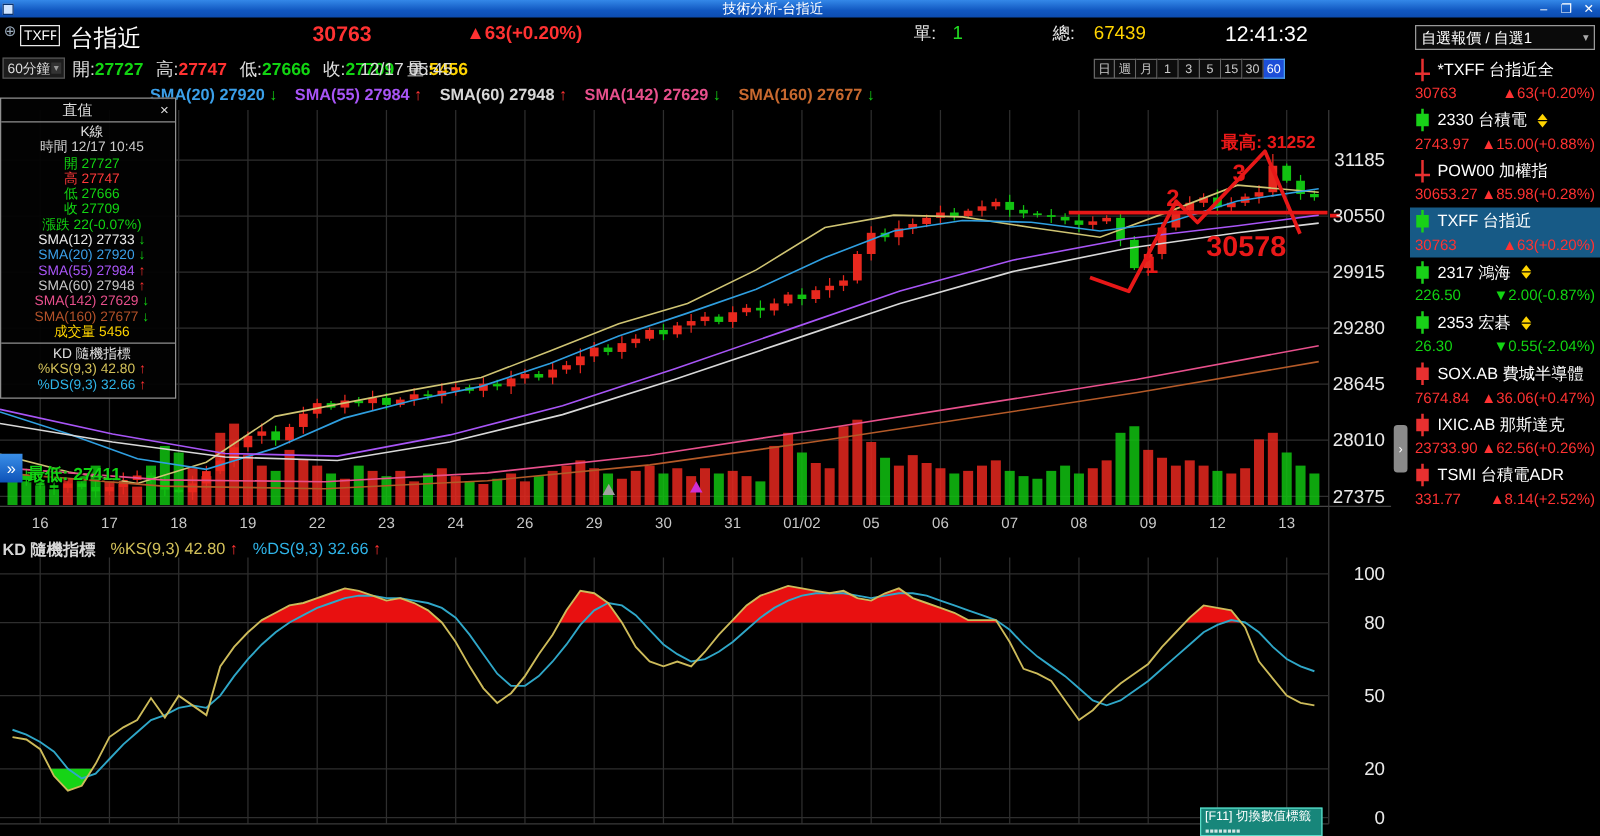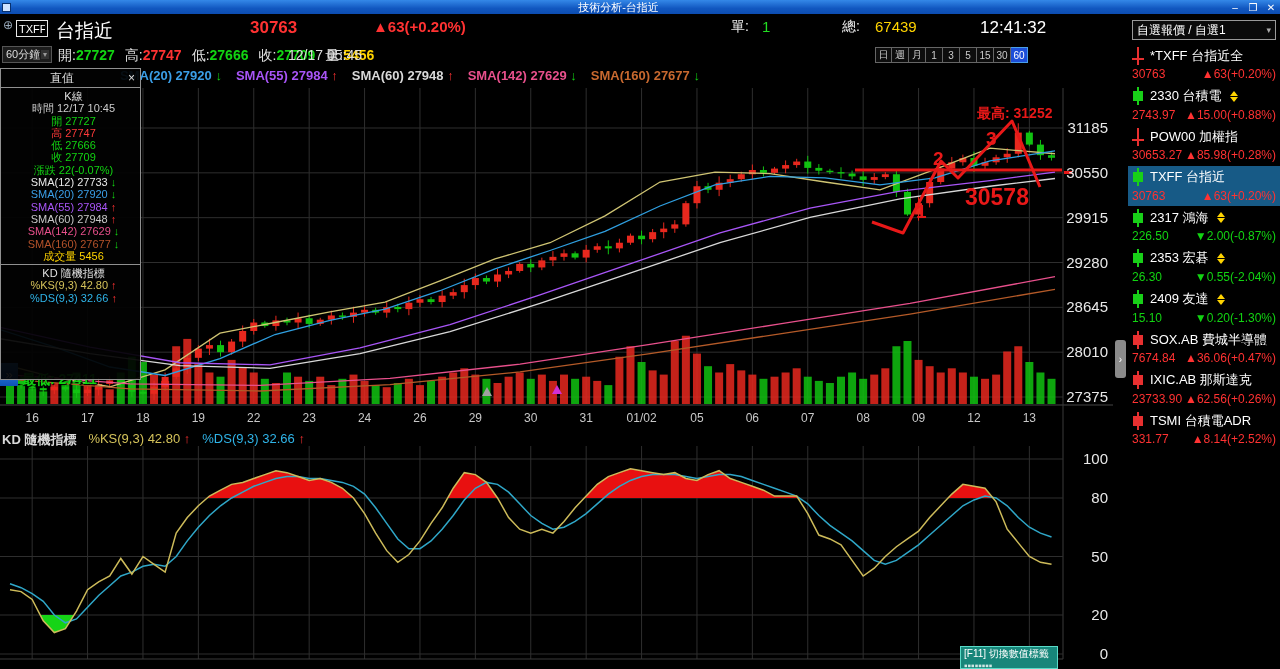--- a/index.html
+++ b/index.html
@@ -44,21 +44,21 @@
 
   #sma-legend { position:absolute; left:0; top:68px; width:1128px; height:20px; background:#000;
      z-index:4; padding-left:120px; display:flex; gap:14px; font-size:13px; font-weight:bold; white-space:nowrap; }
   .arrow-up { color:#ff3232; } .arrow-down { color:#12d412; }
 
   
   #cv { position:absolute; left:0; top:0; z-index:1; }
   svg text { font-family:"Liberation Sans","DejaVu Sans",sans-serif; }
 
   
-  #value-panel { position:absolute; left:0; top:68px; width:141px; height:312px;
+  #value-panel { position:absolute; left:0; top:78px; width:141px; height:241px;
      background:rgba(2,2,2,.93); border:1px solid #909090; z-index:6; }
   #vp-title-row { height:19px; border-bottom:1px solid #909090; display:flex; align-items:center; }
   #vp-title { flex:1; text-align:center; color:#ddd; font-size:12px; }
   #vp-close { color:#ddd; font-size:12px; padding:0 5px; }
   #value-rows, #kd-rows { padding:2px 0 0 6px;text-align:center; }
   .vrow { font-size:11px; line-height:12.3px; white-space:nowrap; }
   .vrow .a { font-weight:bold; }
   #vp-divider { border-top:1px solid #909090; margin-top:2px; }
 
   
@@ -704,66 +704,49 @@
             </span>
           </div>
           <div class="wprice">
             <span style="color: rgb(18, 212, 18);">26.30</span>
             <span style="color: rgb(18, 212, 18);">▼0.55(-2.04%)</span>
           </div>
         </div>
         <div class="witem">
           <div class="wname">
             <span class="sb-ico">
-              <span class="wick" style="background: rgb(24, 208, 24);"></span>
-              <span class="bodyr" style="background: rgb(24, 208, 24);"></span>
-            </span>
-            <span>2409 友達</span>
-            <span class="updn">
-              <i class="u"></i>
-              <i class="d"></i>
-            </span>
-          </div>
-          <div class="wprice">
-            <span style="color: rgb(18, 212, 18);">15.10</span>
-            <span style="color: rgb(18, 212, 18);">▼0.20(-1.30%)</span>
+              <span class="wick" style="background: rgb(232, 48, 48);"></span>
+              <span class="bodyr" style="background: rgb(232, 48, 48);"></span>
+            </span>
+            <span>SOX.AB 費城半導體</span>
+          </div>
+          <div class="wprice">
+            <span style="color: rgb(255, 50, 50);">7674.84</span>
+            <span style="color: rgb(255, 50, 50);">▲36.06(+0.47%)</span>
           </div>
         </div>
         <div class="witem">
           <div class="wname">
             <span class="sb-ico">
               <span class="wick" style="background: rgb(232, 48, 48);"></span>
               <span class="bodyr" style="background: rgb(232, 48, 48);"></span>
             </span>
-            <span>SOX.AB 費城半導體</span>
-          </div>
-          <div class="wprice">
-            <span style="color: rgb(255, 50, 50);">7674.84</span>
-            <span style="color: rgb(255, 50, 50);">▲36.06(+0.47%)</span>
+            <span>IXIC.AB 那斯達克</span>
+          </div>
+          <div class="wprice">
+            <span style="color: rgb(255, 50, 50);">23733.90</span>
+            <span style="color: rgb(255, 50, 50);">▲62.56(+0.26%)</span>
           </div>
         </div>
         <div class="witem">
           <div class="wname">
             <span class="sb-ico">
               <span class="wick" style="background: rgb(232, 48, 48);"></span>
               <span class="bodyr" style="background: rgb(232, 48, 48);"></span>
             </span>
-            <span>IXIC.AB 那斯達克</span>
-          </div>
-          <div class="wprice">
-            <span style="color: rgb(255, 50, 50);">23733.90</span>
-            <span style="color: rgb(255, 50, 50);">▲62.56(+0.26%)</span>
-          </div>
-        </div>
-        <div class="witem">
-          <div class="wname">
-            <span class="sb-ico">
-              <span class="wick" style="background: rgb(232, 48, 48);"></span>
-              <span class="bodyr" style="background: rgb(232, 48, 48);"></span>
-            </span>
             <span>TSMI 台積電ADR</span>
           </div>
           <div class="wprice">
             <span style="color: rgb(255, 50, 50);">331.77</span>
             <span style="color: rgb(255, 50, 50);">▲8.14(+2.52%)</span>
           </div>
         </div>
       </div>
   </div>
 

